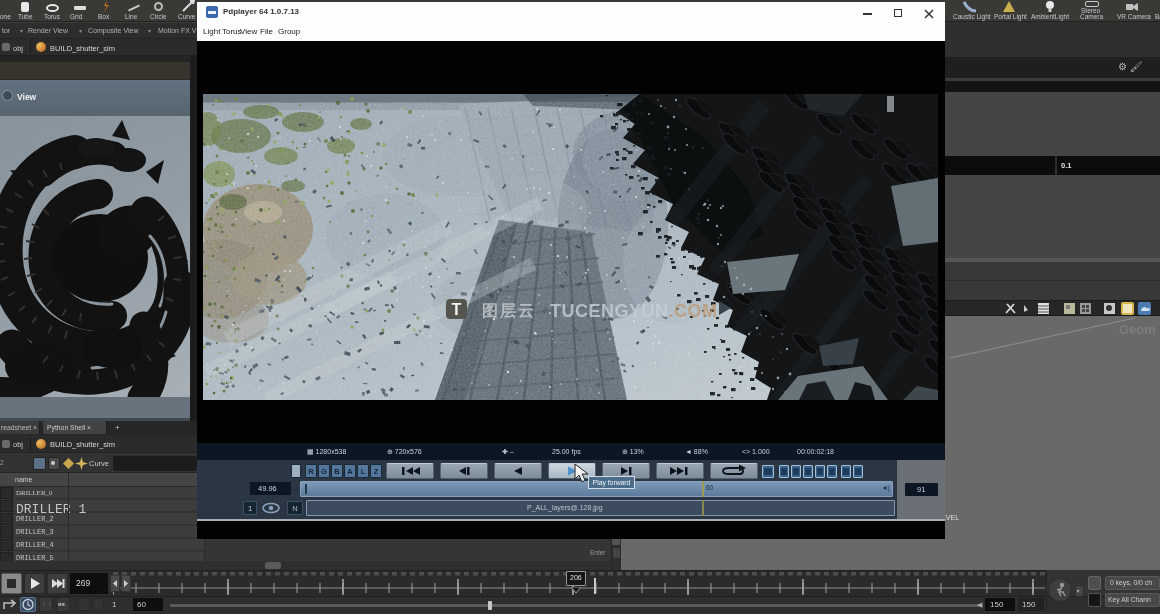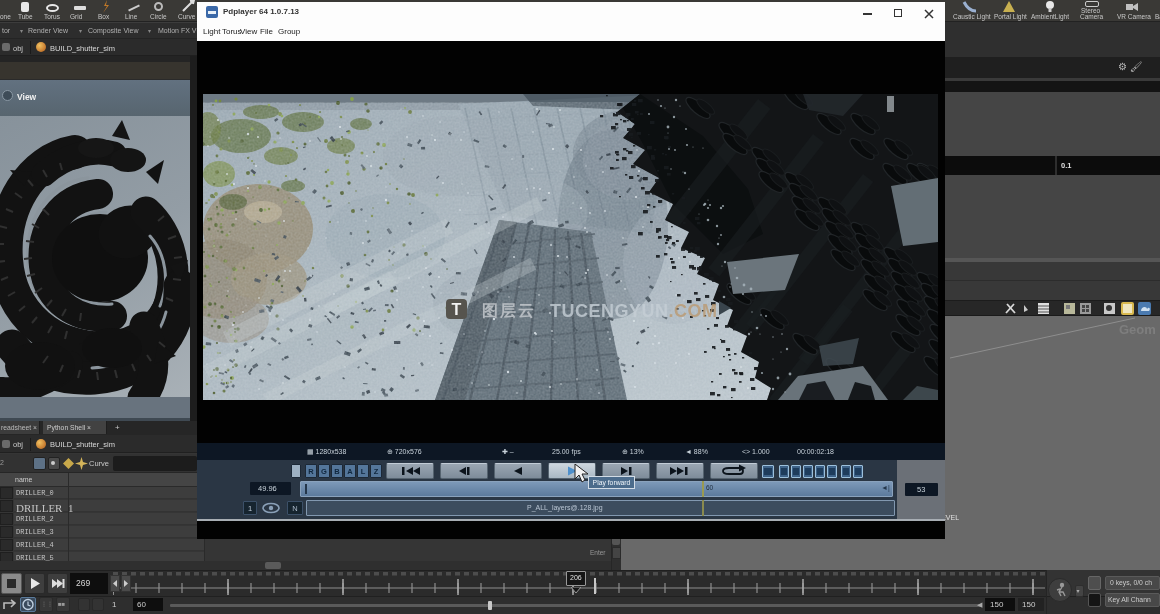--- a/index.html
+++ b/index.html
@@ -148,24 +148,24 @@
     </svg>
     <svg class="a" style="left:75px;top:457px" width="13" height="13">
       <polygon points="6.5,0 8,5 13,6.5 8,8 6.5,13 5,8 0,6.5 5,5" fill="#d4b45a"></polygon>
     </svg>
     <div class="lbl" style="left:89px;top:459px;font-size:7.5px;color:#c8c8c8">Curve</div>
     <div class="a" style="left:113px;top:456px;width:84px;height:15px;background:#1c1c1c;border-radius:2px"></div>
     <div class="a" style="left:0;top:473px;width:197px;height:14px;background:#454545;border-bottom:1px solid #2a2a2a"></div>
     <div class="lbl" style="left:15px;top:476px;font-size:7px;color:#ccc">name</div>
     <div class="a" style="left:0;top:487px;width:13px;height:12px;background:#2a2a2a;border:1px solid #1f1f1f"></div>
     <div class="a" style="left:14px;top:487px;width:190px;height:12px;background:#3d3d3d;border-bottom:1px solid #333"></div>
-    <div class="lbl" style="left:16px;top:489px;font-size:7px;color:#c4c4c4;font-family:Liberation Mono, monospace">DRILLER_0</div>
+    <div class="lbl" style="left:16px;top:489px;font-size:7px;color:#c4c4c4;font-family:Liberation Serif, serif">DRILLER_0</div>
     <div class="a" style="left:0;top:500px;width:13px;height:12px;background:#2a2a2a;border:1px solid #1f1f1f"></div>
     <div class="a" style="left:14px;top:500px;width:190px;height:12px;background:#3d3d3d;border-bottom:1px solid #333"></div>
-    <div class="lbl" style="left:16px;top:502px;font-size:11px;color:#c4c4c4;font-family:Liberation Serif, serif">DRILLER_1</div>
+    <div class="lbl" style="left:16px;top:502px;font-size:13px;color:#c4c4c4;font-family:Liberation Mono, monospace">DRILLER_1</div>
     <div class="a" style="left:0;top:513px;width:13px;height:12px;background:#2a2a2a;border:1px solid #1f1f1f"></div>
     <div class="a" style="left:14px;top:513px;width:190px;height:12px;background:#3d3d3d;border-bottom:1px solid #333"></div>
     <div class="lbl" style="left:16px;top:515px;font-size:7px;color:#c4c4c4;font-family:'Liberation Mono',monospace">DRILLER_2</div>
     <div class="a" style="left:0;top:526px;width:13px;height:12px;background:#2a2a2a;border:1px solid #1f1f1f"></div>
     <div class="a" style="left:14px;top:526px;width:190px;height:12px;background:#3d3d3d;border-bottom:1px solid #333"></div>
     <div class="lbl" style="left:16px;top:528px;font-size:7px;color:#c4c4c4;font-family:'Liberation Mono',monospace">DRILLER_3</div>
     <div class="a" style="left:0;top:539px;width:13px;height:12px;background:#2a2a2a;border:1px solid #1f1f1f"></div>
     <div class="a" style="left:14px;top:539px;width:190px;height:12px;background:#3d3d3d;border-bottom:1px solid #333"></div>
     <div class="lbl" style="left:16px;top:541px;font-size:7px;color:#c4c4c4;font-family:'Liberation Mono',monospace">DRILLER_4</div>
     <div class="a" style="left:0;top:552px;width:13px;height:12px;background:#2a2a2a;border:1px solid #1f1f1f"></div>
@@ -1739,21 +1739,21 @@
       <div class="a" style="left:656px;top:463px;width:10px;height:13px;background:#3e6288;border:1px solid #9cc0dc;border-radius:1px"></div>
       <div class="a" style="left:658px;top:466px;width:6px;height:7px;background:#1e3c5c"></div>
       <div class="a" style="left:53px;top:480px;width:41px;height:13px;background:#0d1724;border-radius:1px"></div>
       <div class="a" style="left:61px;top:482px;font-size:7.5px;color:#c8d2da">49.96</div>
       <div class="a" style="left:103px;top:479px;width:593px;height:16px;background:linear-gradient(#7d99b8,#5c7a9c);border:1px solid #8aa2bc;border-radius:1px"></div>
       <div class="a" style="left:108px;top:482px;width:2px;height:10px;background:#24364a"></div>
       <div class="a" style="left:505px;top:479px;width:2px;height:16px;background:#9a9a50"></div>
       <div class="a" style="left:509px;top:482px;font-size:6.5px;color:#202e3e">60</div>
       <div class="a" style="left:684px;top:482px;font-size:7px;color:#24364a">◄|</div>
       <div class="a" style="left:708px;top:481px;width:33px;height:13px;background:#0d1724;border-radius:1px"></div>
-      <div class="a" style="left:720px;top:483px;font-size:7.5px;color:#c8d2da">53</div>
+      <div class="a" style="left:720px;top:483px;font-size:7.5px;color:#c8d2da">91</div>
       <div class="a" style="left:46px;top:499px;width:14px;height:14px;background:#16242f;border:1px solid #3c5068;border-radius:1px;font-size:7.5px;color:#c0ccd8;text-align:center;line-height:14px">1</div>
       <svg class="a" style="left:63px;top:499px" width="22" height="14">
         <ellipse cx="11" cy="7" rx="8" ry="4.5" fill="none" stroke="#8aa0b8" stroke-width="1.6"></ellipse>
         <circle cx="11" cy="7" r="2.2" fill="#8aa0b8"></circle>
       </svg>
       <div class="a" style="left:90px;top:499px;width:16px;height:14px;background:#16242f;border:1px solid #3c5068;border-radius:1px;font-size:7.5px;color:#aab8c8;text-align:center;line-height:14px">N</div>
       <div class="a" style="left:109px;top:498px;width:589px;height:16px;background:#3c4c5e;border:1px solid #8298b0;border-radius:1px"></div>
       <div class="a" style="left:330px;top:502px;font-size:7px;color:#b8c4d2">P_ALL_layers@.128.jpg</div>
       <div class="a" style="left:505px;top:498px;width:2px;height:16px;background:#8a8a4e"></div>
     </div>

